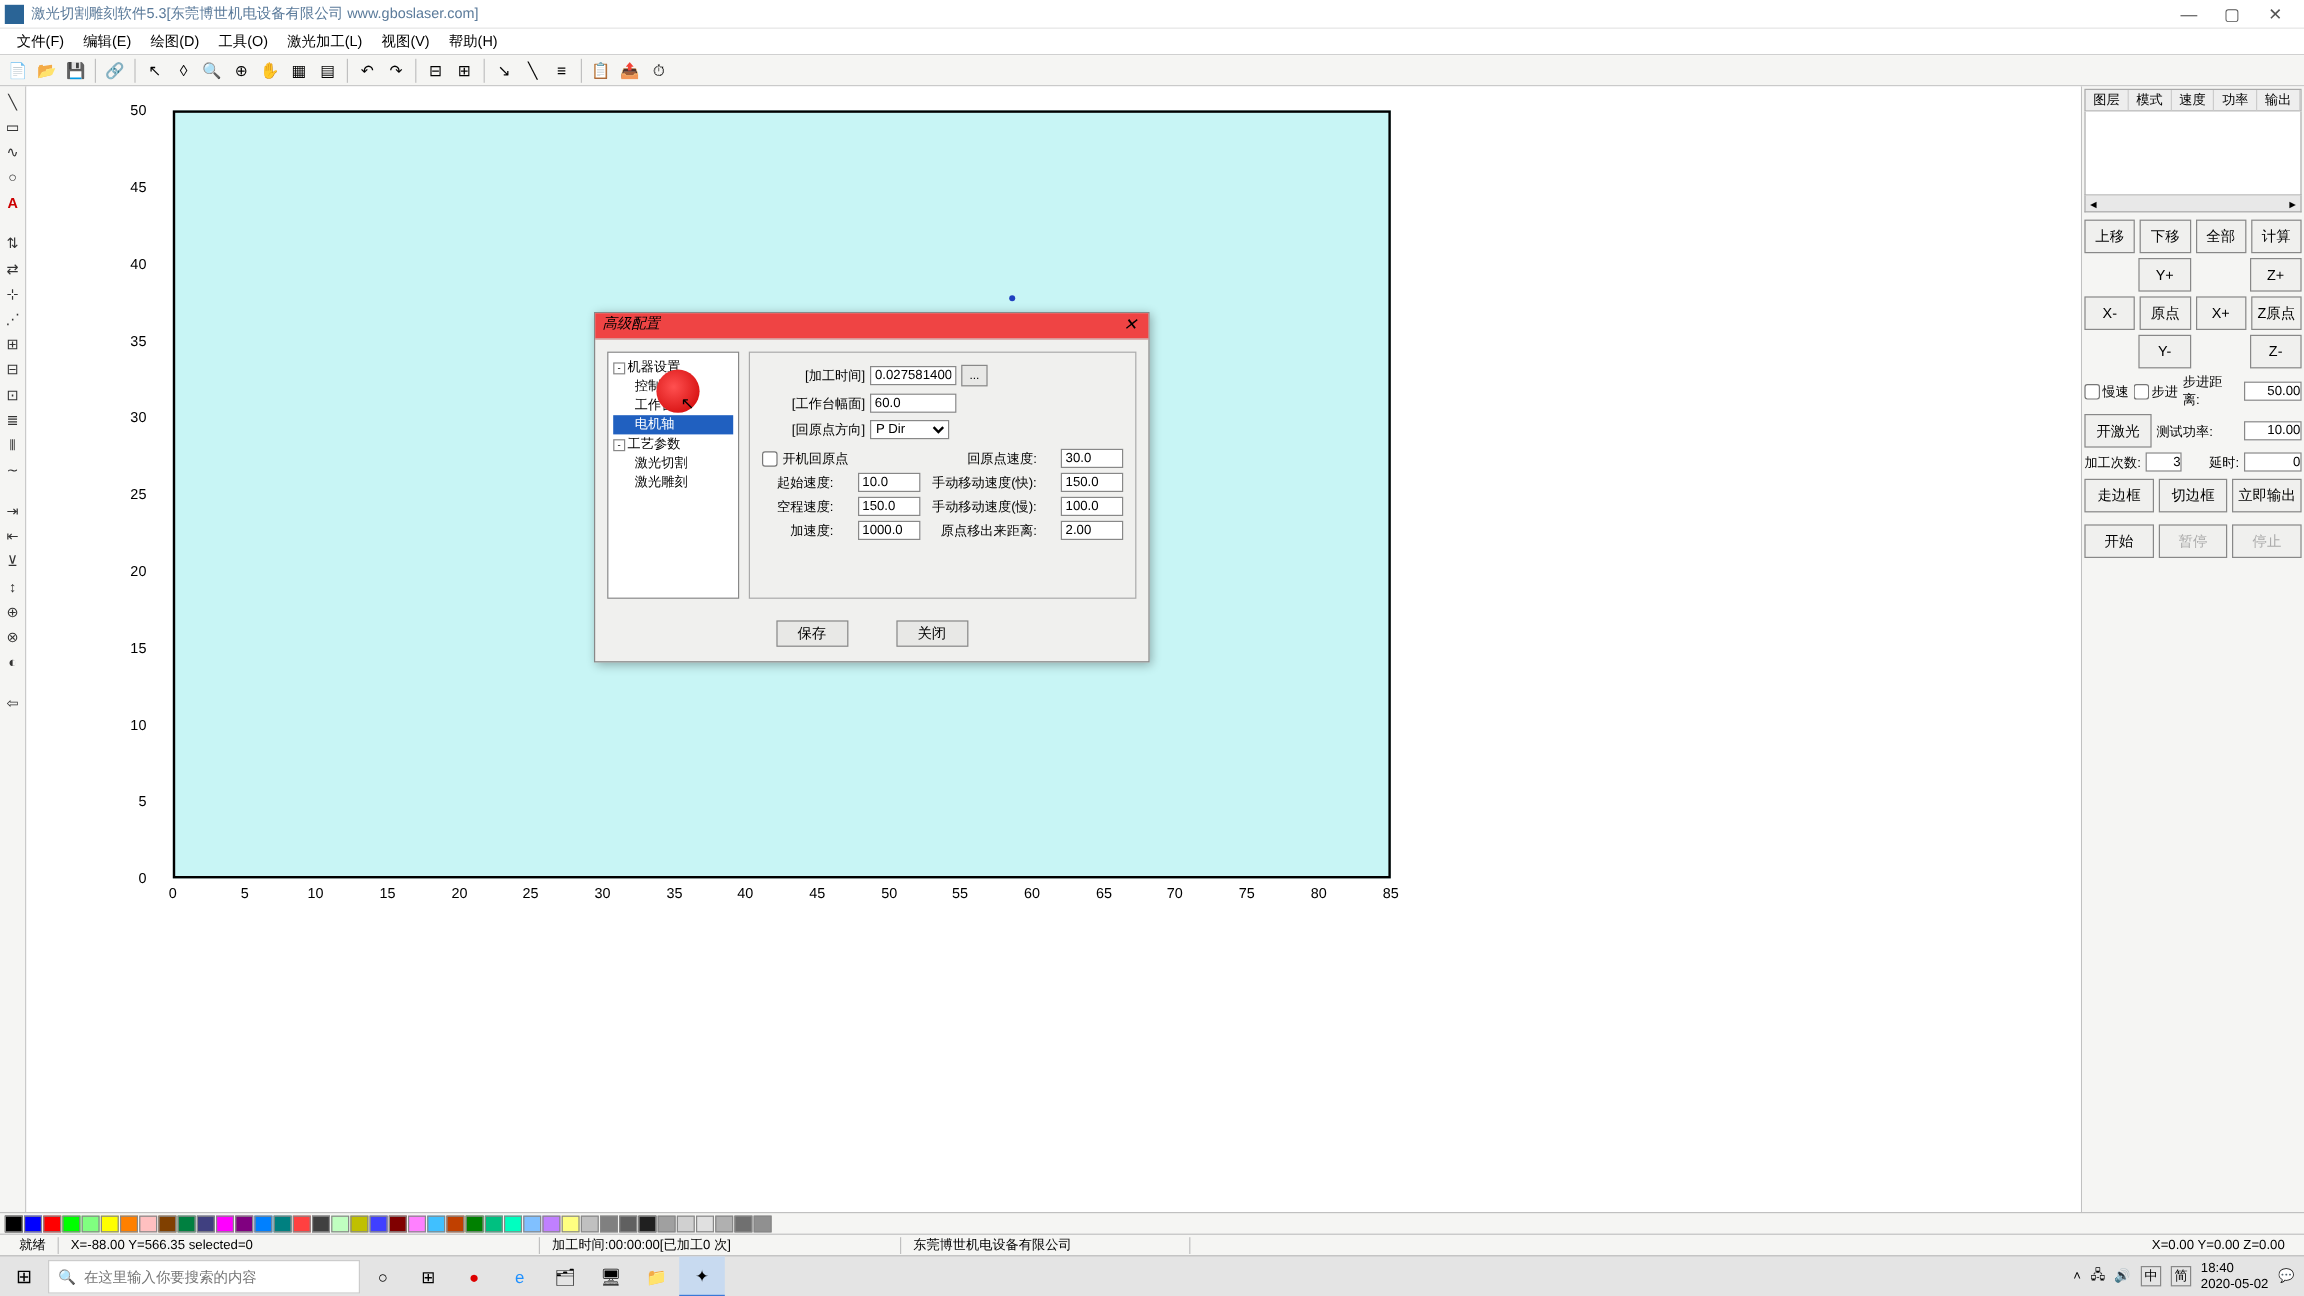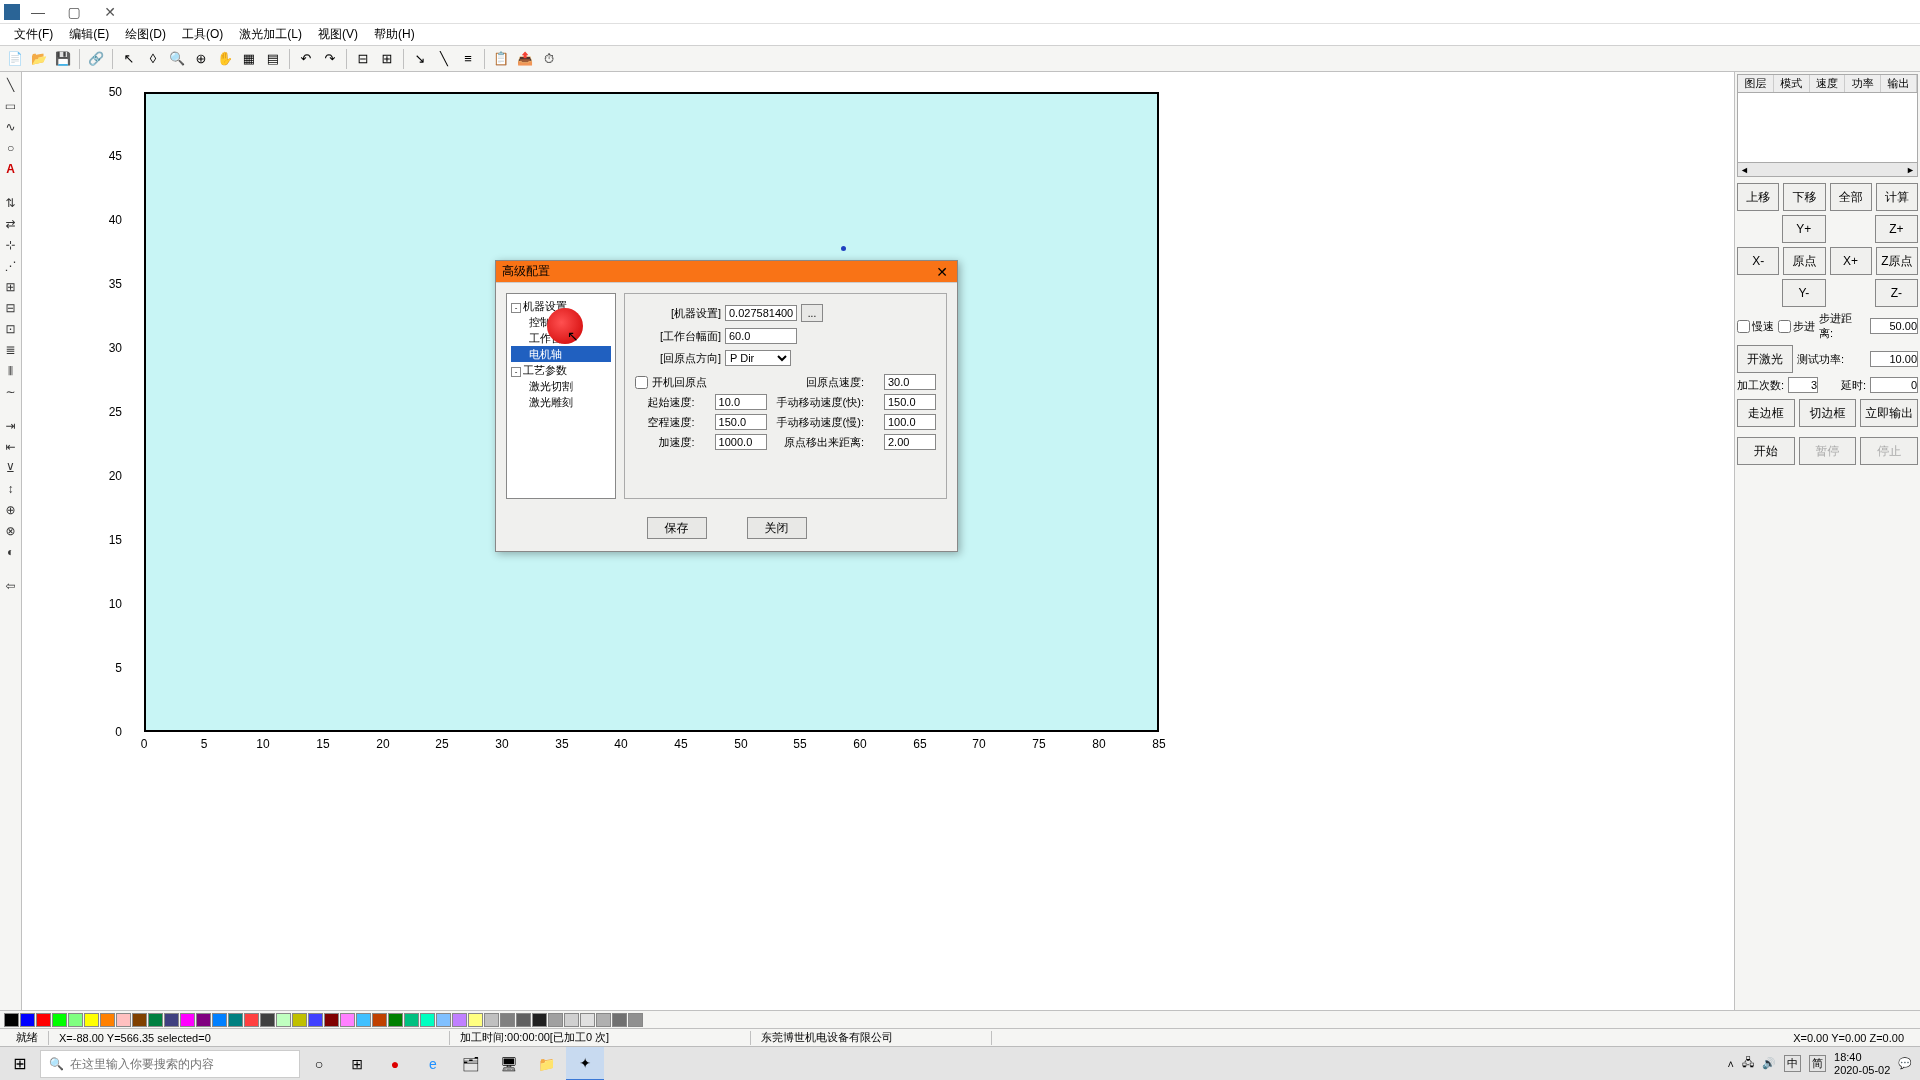--- a/index.html
+++ b/index.html
@@ -42,21 +42,21 @@
 .rp-btns { display: flex; gap: 4px; margin-top: 6px; }
 .rp-btn { flex: 1; height: 28px; border: 1px solid #888; background: #f0f0ee; cursor: pointer; font-size: 12px; }
 .rp-row { display: flex; gap: 4px; margin-top: 4px; align-items: center; }
 .rp-half { flex: 1; }
 .rp-input { width: 48px; border: 1px solid #888; padding: 1px 0; font-size: 11px; text-align: right; }
 .rp-label { font-size: 11px; }
 .rp-check { display: flex; align-items: center; gap: 2px; font-size: 11px; }
 
 
 .dialog { position: absolute; left: 495px; top: 260px; width: 463px; background: #f0f0ee; border: 1px solid #888; box-shadow: 2px 2px 8px rgba(0,0,0,0.3); }
-.dlg-title { height: 22px; background: #f97316; display: flex; align-items: center; justify-content: space-between; padding: 0 6px; border-bottom: 1px solid #ccc; font-size: 12px; }
+.dlg-title { height: 22px; background: #ef4444; display: flex; align-items: flex-start; justify-content: space-between; padding: 0 6px; border-bottom: 1px solid #ccc; font-size: 12px; font-style: italic; }
 .dlg-close { width: 18px; height: 18px; cursor: pointer; display: flex; align-items: center; justify-content: center; font-size: 14px; }
 .dlg-body { padding: 10px; display: flex; gap: 8px; }
 .tree { width: 110px; height: 206px; background: #fff; border: 1px solid #888; padding: 4px; font-size: 11px; line-height: 16px; position: relative; }
 .tree-node { white-space: nowrap; }
 .tree-exp { display: inline-block; width: 10px; text-align: center; border: 1px solid #888; font-size: 8px; line-height: 8px; margin-right: 2px; }
 .tree-child { padding-left: 18px; }
 .red-marker { position: absolute; left: 40px; top: 14px; width: 36px; height: 36px; background: radial-gradient(circle at 40% 40%, #ff5050, #cc0000); border-radius: 50%; z-index: 5; }
 .cursor-arrow { position: absolute; left: 60px; top: 34px; z-index: 6; font-size: 14px; color: #000; }
 
 .form-area { flex: 1; border: 1px solid #aaa; padding: 10px; background: #f0f0ee; }
@@ -90,20 +90,21 @@
 .tb-ico { width: 38px; height: 34px; display: flex; align-items: center; justify-content: center; cursor: pointer; font-size: 14px; }
 .tb-ico.active { background: #c8daf0; border-bottom: 2px solid #3a78d6; }
 .tb-tray { margin-left: auto; display: flex; align-items: center; gap: 8px; padding-right: 8px; font-size: 11px; }
 .tb-clock { line-height: 13px; }
 </style>
 </head>
 <body>
 
 <div class="titlebar">
   <div class="app-icon"></div>
+  <div class="title">激光切割雕刻软件5.3[东莞博世机电设备有限公司 www.gboslaser.com]</div>
   <div class="win-btns">
     <div class="win-btn">—</div>
     <div class="win-btn">▢</div>
     <div class="win-btn">✕</div>
   </div>
 </div>
 
 <div class="menubar">
   <span>文件(F)</span>
   <span>编辑(E)</span>
@@ -298,21 +299,21 @@
       <div class="tree-node"><span class="tree-exp">-</span><span>机器设置</span></div>
       <div class="tree-child">控制卡</div>
       <div class="tree-child">工作台</div>
       <div class="tree-child" style="background:#2060c0;color:#fff">电机轴</div>
       <div class="tree-node"><span class="tree-exp">-</span><span>工艺参数</span></div>
       <div class="tree-child">激光切割</div>
       <div class="tree-child">激光雕刻</div>
     </div>
     <div class="form-area">
       <div class="form-row">
-        <span class="fl">[机器设置]</span>
+        <span class="fl">[加工时间]</span>
         <input class="fi" value="0.0275814000" style="">
         <button class="fb">...</button>
       </div>
       <div class="form-row">
         <span class="fl">[工作台幅面]</span>
         <input class="fi" value="60.0" style="">
       </div>
       <div class="form-row">
         <span class="fl">[回原点方向]</span>
         <select class="fs"><option>P Dir</option></select>

